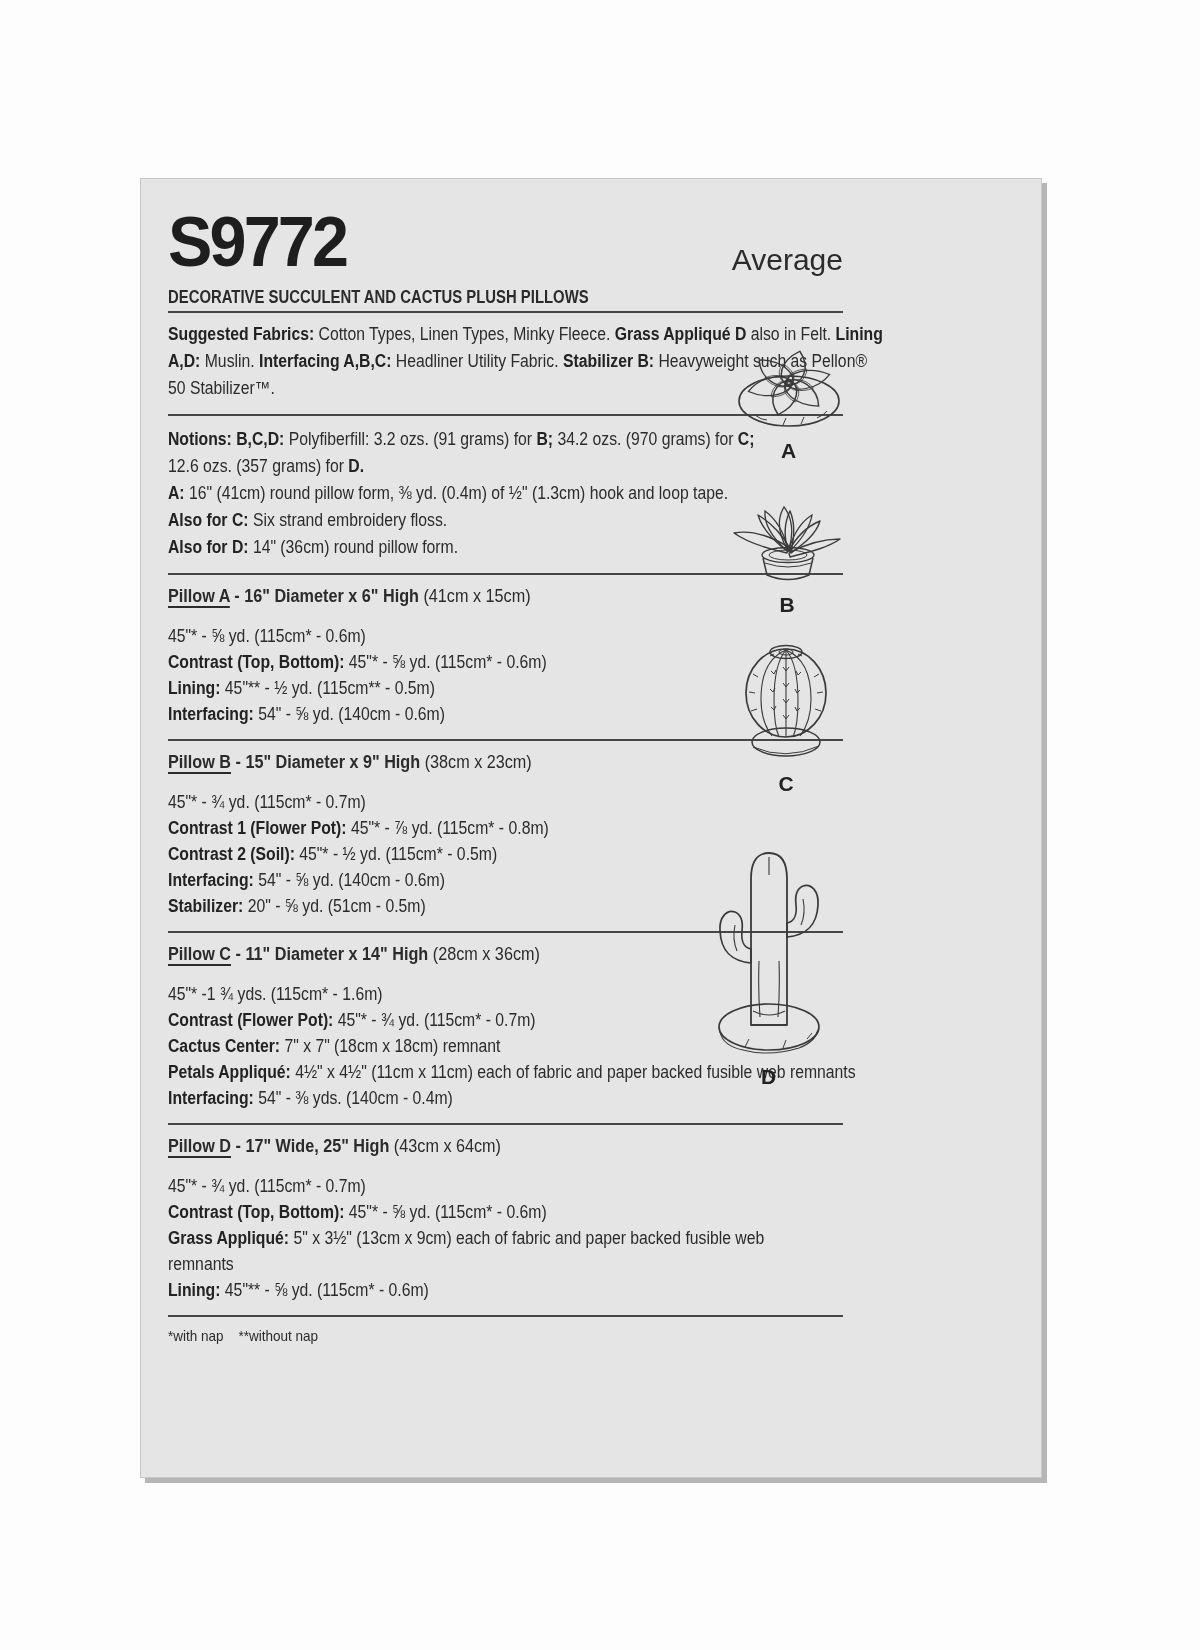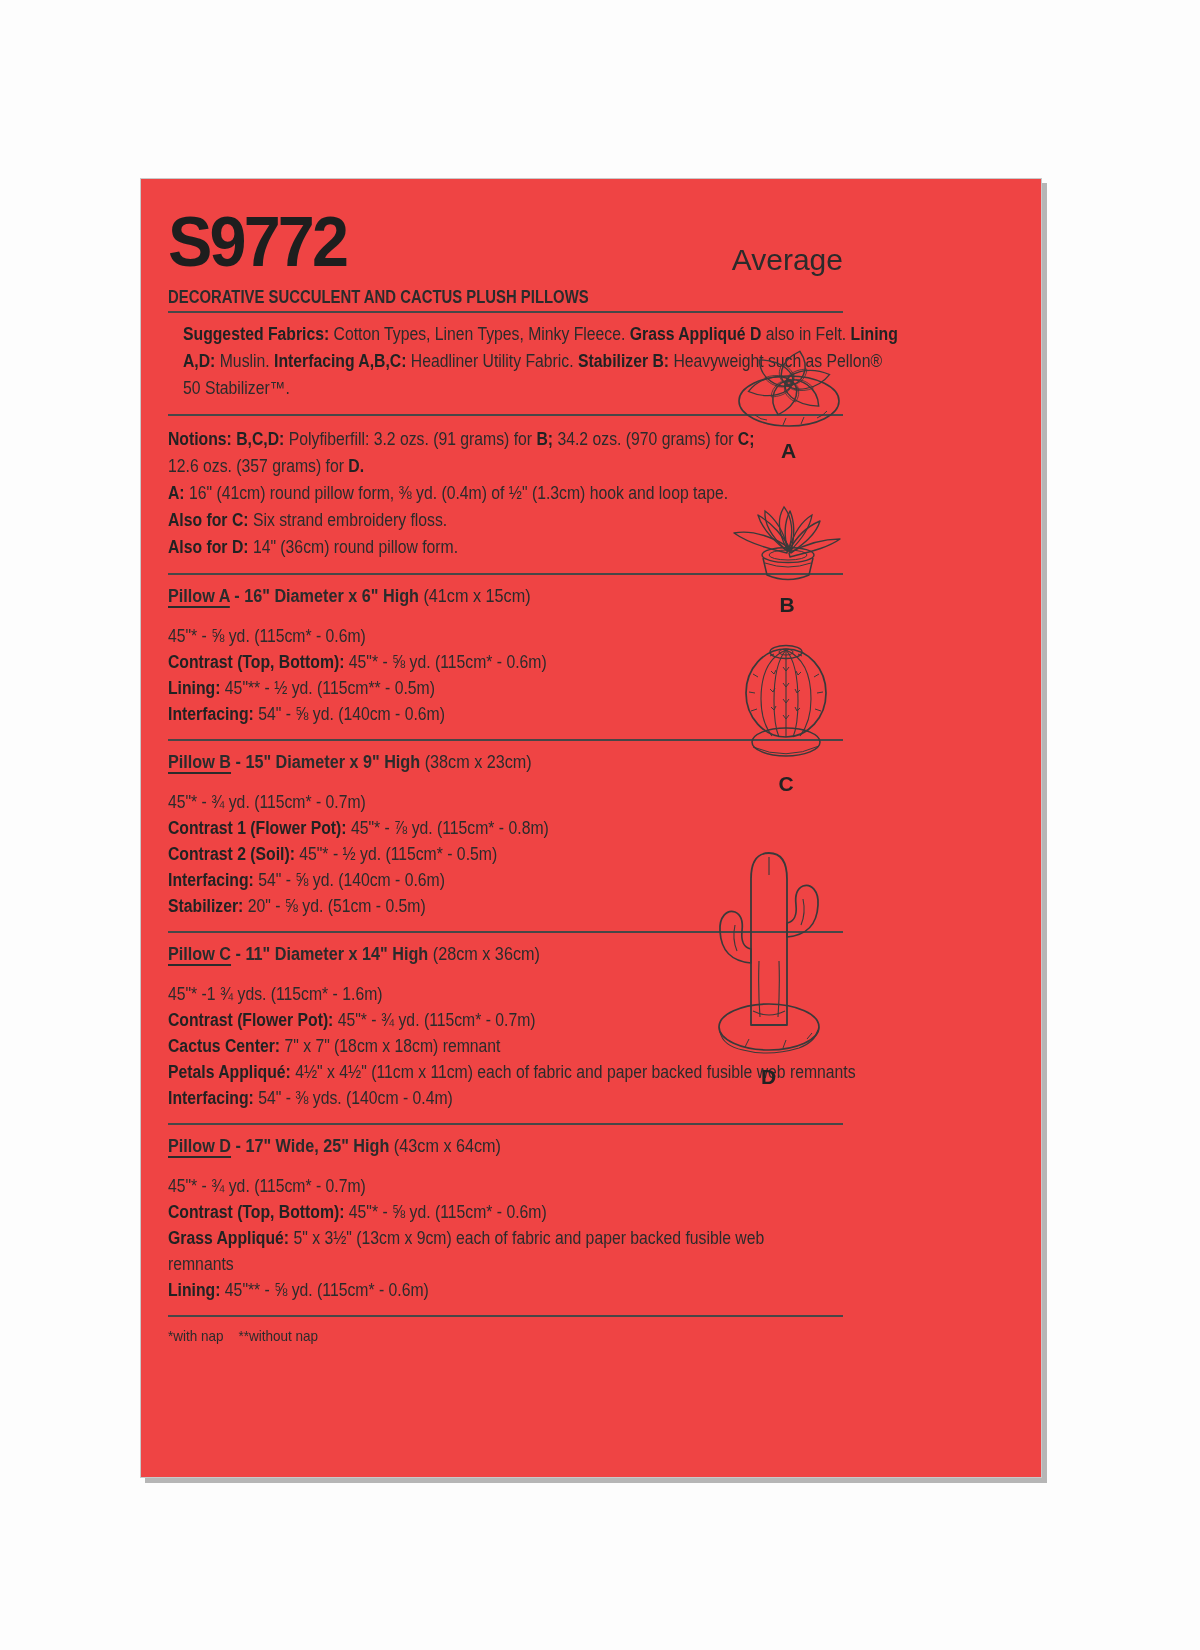--- a/index.html
+++ b/index.html
@@ -1,36 +1,36 @@
 <!DOCTYPE html>
 <html><head>
 <meta charset="utf-8">
 <style>
   * { margin:0; padding:0; box-sizing:border-box; }
   html,body { width:1200px; height:1650px; background:#ffffff; font-family:"Liberation Sans", sans-serif; color:#2b2b2b; }
   .canvas { position:relative; width:1200px; height:1650px; background:#fdfdfd; overflow:hidden; }
 
   .sheet {
     position:absolute; left:140px; top:178px; width:902px; height:1300px;
-    background:#ef4444; border:1px solid #c9c9c9;
+    background:#e5e5e5; border:1px solid #c9c9c9;
     box-shadow:5px 5px 0 rgba(0,0,0,0.28);
     padding:28px 12px 0 27px;
   }
 
   .header-row { position:relative; width:675px; height:70px; }
   .pattern-number { font-size:70px; line-height:70px; font-weight:bold; letter-spacing:-3px; color:#1e1e1e; transform:scaleX(0.95); transform-origin:left bottom; }
   .difficulty { position:absolute; right:0; bottom:0; font-size:30px; color:#2b2b2b; }
 
   .doc-title { margin-top:10px; font-size:17.5px; font-weight:bold; letter-spacing:0; white-space:pre; transform:scaleX(0.85); transform-origin:left center; width:max-content; }
 
   .rule { width:675px; height:2px; background:#474747; }
   .rule.title-rule { margin-top:3px; }
   .rule.mid { margin:12px 0 10px 0; }
 
-  .para { margin-top:8px;margin-left:15px; }
+  .para { margin-top:8px; }
   .tline { font-size:17.5px; line-height:27px; white-space:pre; transform:scaleX(0.9); transform-origin:left center; width:max-content; }
   .tline b { font-weight:bold; color:#222; }
 
   .pillow-head { font-size:18px; line-height:22px; white-space:pre; transform:scaleX(0.9); transform-origin:left center; width:max-content; }
   .pillow-head b { font-weight:bold; }
   .pillow-head u { text-decoration:underline; text-underline-offset:4px; text-decoration-thickness:1.5px; }
   .pillow-lines { margin-top:16px; }
   .pillow-lines .tline { line-height:26px; }
   .pillow { margin-bottom:10px; }
 

